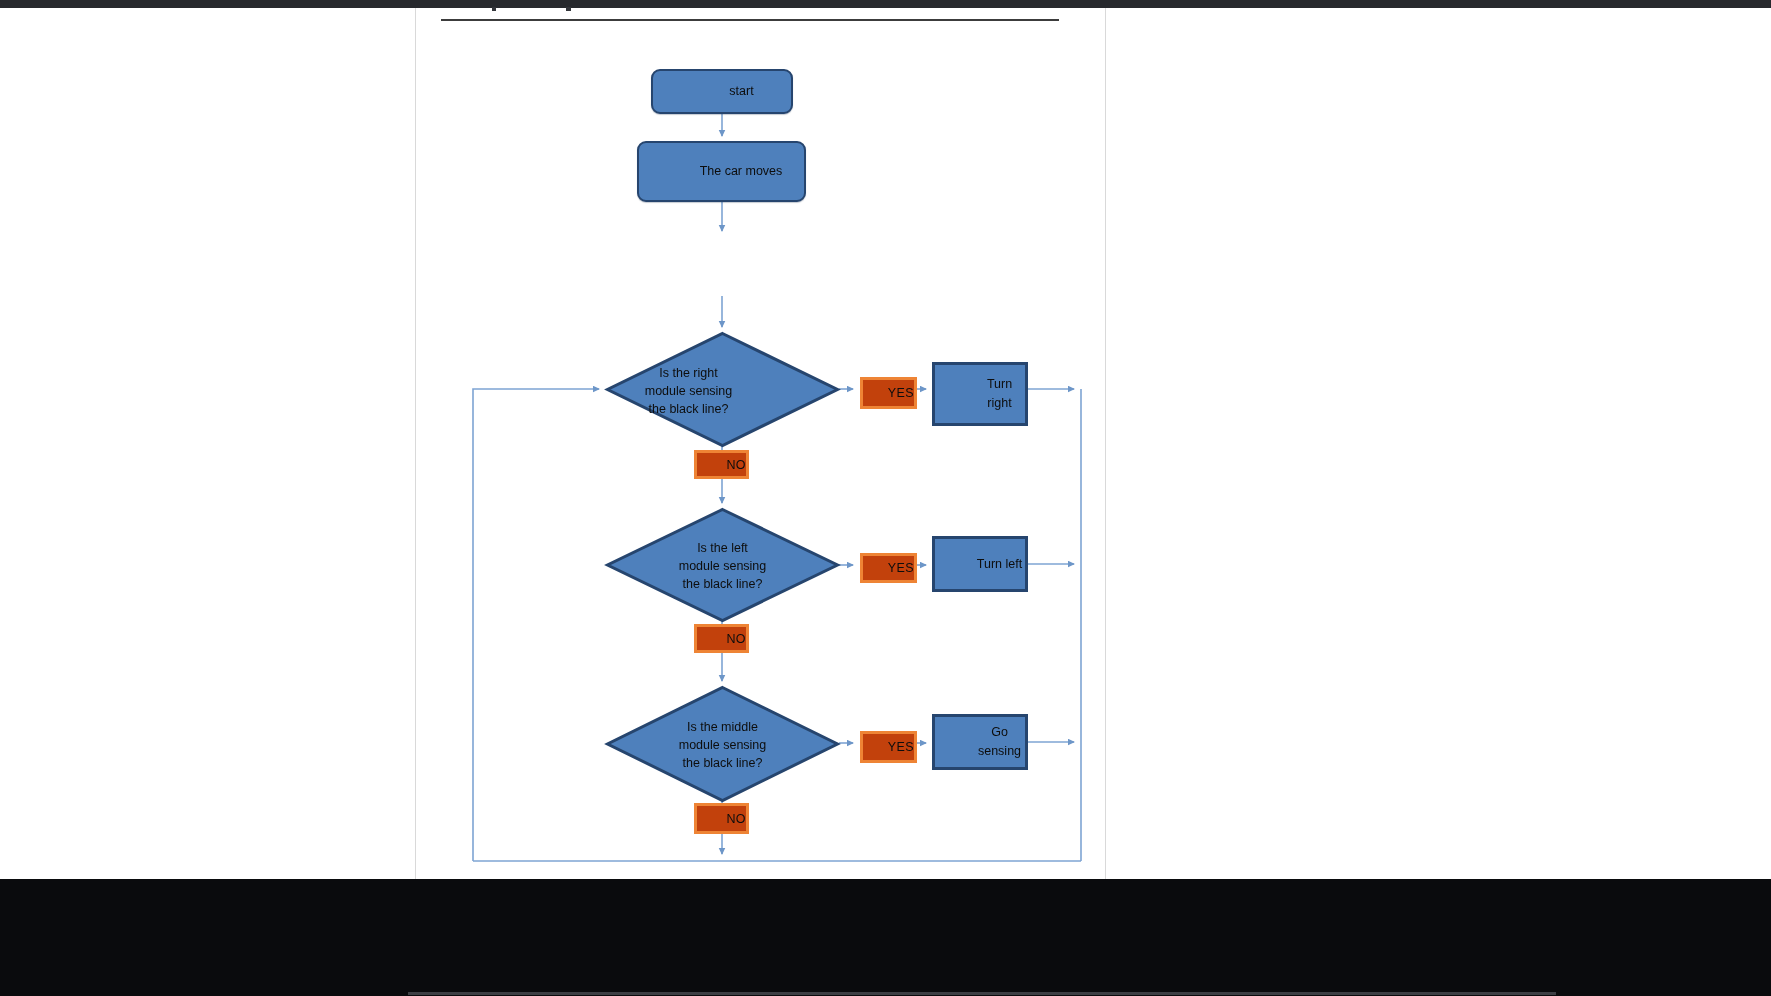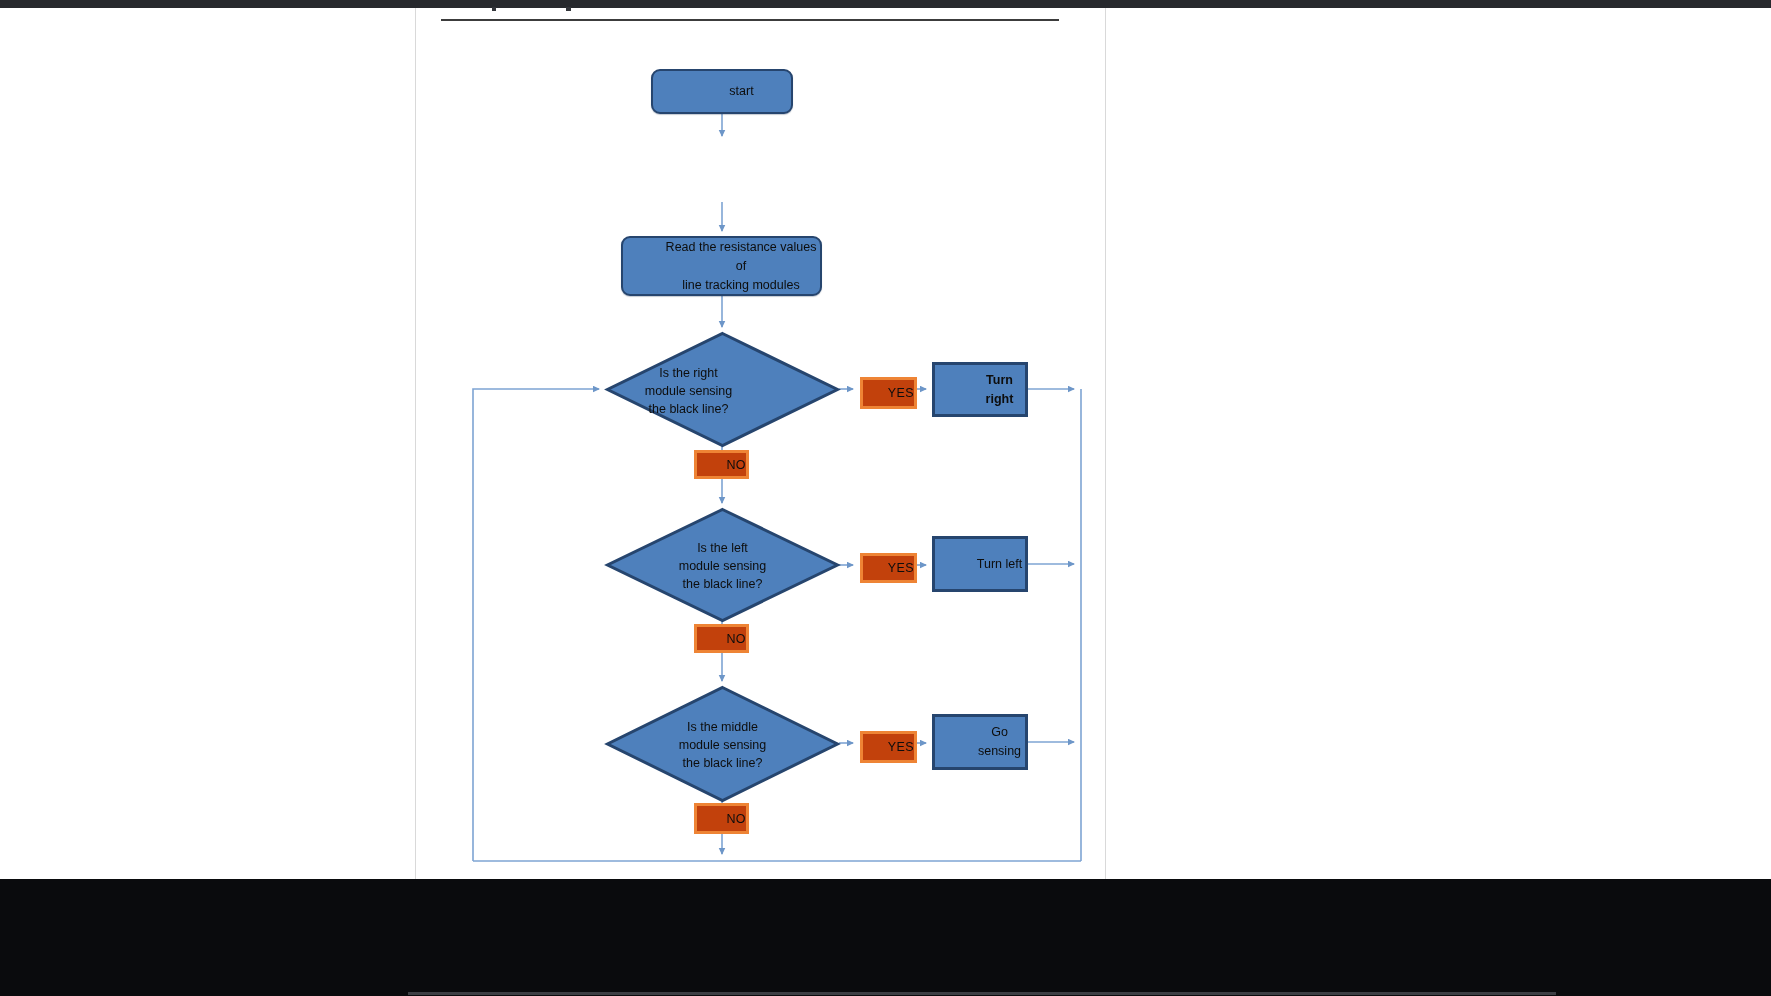--- a/index.html
+++ b/index.html
@@ -22,21 +22,21 @@
   .node{
     box-sizing:border-box;background:#4e80bc;border:3px solid #26456e;
     display:flex;align-items:center;justify-content:center;text-align:center;
     font-size:12.5px;line-height:19px;z-index:2;padding-left:39px;
   }
   .rounded{border-radius:9px;border-width:2.5px;box-shadow:0 1px 1px rgba(20,40,70,.25);}
   .proc-start{left:651px;top:69px;width:142px;height:45px;}
   .proc-move{left:637px;top:141px;width:169px;height:61px;}
   .proc-read{left:621px;top:236px;width:201px;height:60px;}
   .action{border-width:3px;}
-  .action-1{left:932px;top:362px;width:96px;height:55px;font-weight:bold;}
+  .action-1{left:932px;top:362px;width:96px;height:64px;}
   .action-2{left:932px;top:536px;width:96px;height:56px;}
   .action-3{left:932px;top:714px;width:96px;height:56px;}
   .tag{
     box-sizing:border-box;background:#c2410c;border:3px solid #ee8435;
     display:flex;align-items:center;justify-content:flex-end;
     font-size:12.5px;letter-spacing:.4px;z-index:2;
   }
   .yes-1{left:860px;top:377px;width:57px;height:32px;}
   .yes-2{left:860px;top:553px;width:57px;height:30px;}
   .yes-3{left:860px;top:731px;width:57px;height:32px;}
@@ -103,25 +103,22 @@
     <g fill="#4e80bc" stroke="#26456e" stroke-width="3" stroke-linejoin="miter">
       <polygon points="722.5,333.5 837.5,389.5 722.5,445.5 607.5,389.5"></polygon>
       <polygon points="722.5,509.5 837.5,565 722.5,620.5 607.5,565"></polygon>
       <polygon points="722.5,687.5 837.5,744 722.5,800.5 607.5,744"></polygon>
     </g>
   </svg>
 
   <div class="abs node rounded proc-start">
     <span>start</span>
   </div>
-  <div class="abs node rounded proc-read">
-    <span>
-      <span>Read the resistance values of</span><br>
-      <span>line tracking modules</span>
-    </span>
+  <div class="abs node rounded proc-move">
+    <span>The car moves</span>
   </div>
 
   <div class="abs diamond-label dlab-1">
     <span>Is the right</span>
     <span>module sensing</span>
     <span>the black line?</span>
   </div>
   <div class="abs diamond-label dlab-2">
     <span>Is the left</span>
     <span>module sensing</span>

